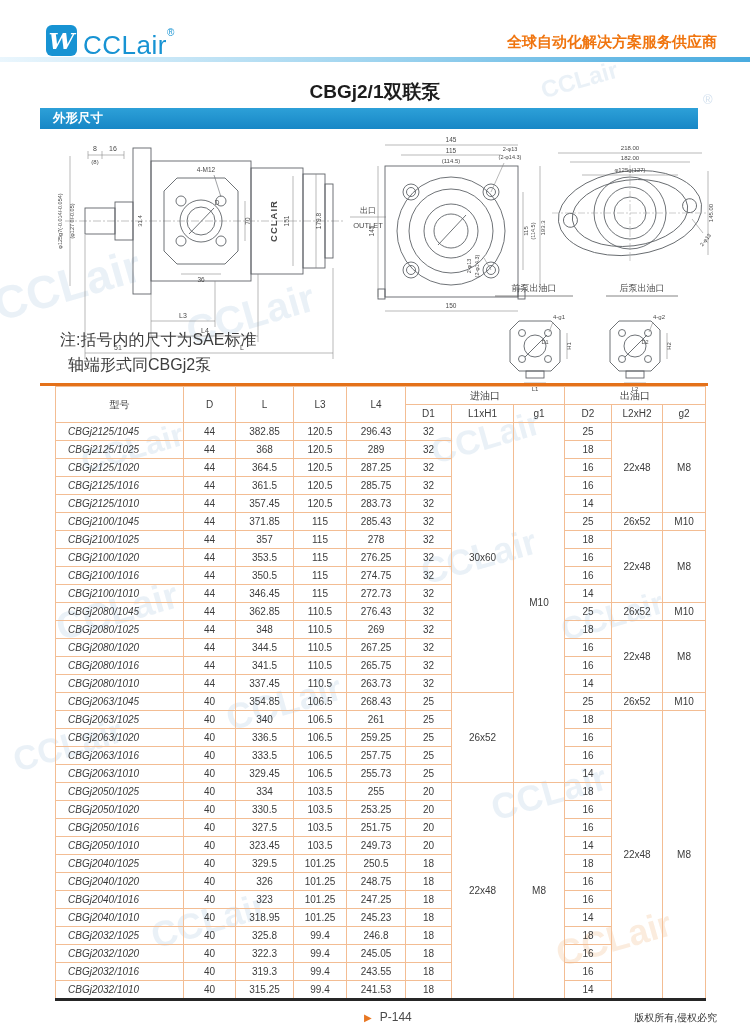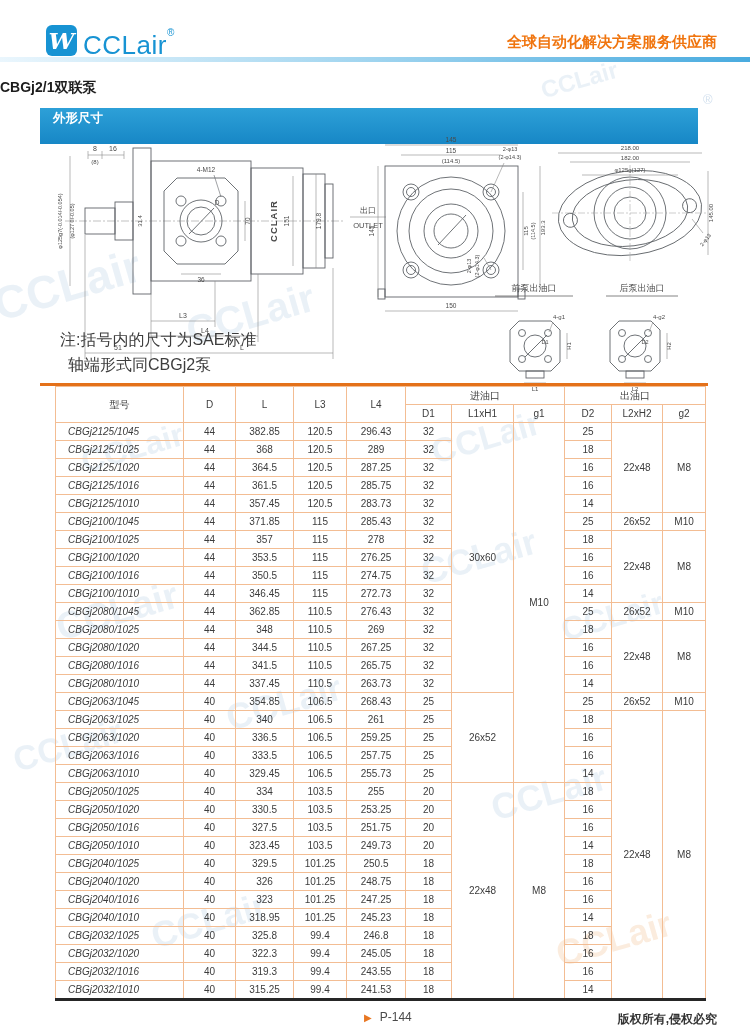--- a/index.html
+++ b/index.html
@@ -7,40 +7,40 @@
         font-family:"Liberation Sans",sans-serif;}
   
   .logo-box{position:absolute;left:46px;top:25px;width:31px;height:31px;background:#1793d3;border-radius:6px;
             color:#fff;text-align:center;line-height:31px;font-family:"DejaVu Serif",serif;
             font-style:italic;font-weight:bold;font-size:23px;}
   .brand{position:absolute;left:83px;top:27px;color:#1793d3;font-weight:normal;font-size:26px;letter-spacing:0.5px;}
   .brand sup{font-size:10px;vertical-align:18px;}
   .tagline{position:absolute;right:33px;top:33px;color:#f0750f;font-weight:bold;font-size:15px;}
   .header-line{position:absolute;left:0;top:57px;width:750px;height:5px;
                background:linear-gradient(to right,#eaf6fd,#9fd4ef,#49abdf);}
-  .title{position:absolute;left:0;top:79px;width:750px;text-align:left;
-         font-size:14px;font-weight:bold;color:#1c1c1c;}
-  .banner{position:absolute;left:40px;top:108px;width:658px;height:36px;box-sizing:border-box;
+  .title{position:absolute;left:0;top:79px;width:750px;text-align:center;
+         font-size:19px;font-weight:bold;color:#1c1c1c;}
+  .banner{position:absolute;left:40px;top:108px;width:658px;height:21px;box-sizing:border-box;
           background:linear-gradient(to bottom,#2da0d8,#1787c6);color:#ffffff;
           font-size:12.5px;font-weight:bold;line-height:20px;padding-left:13px;}
   
   .drawings{position:absolute;left:40px;top:131px;}
   svg text{font-family:"Liberation Sans",sans-serif;fill:#4a4a4a;stroke:none;}
   .note{position:absolute;left:60px;color:#3d3d3d;font-size:16px;}
   
   .rule-orange{position:absolute;left:40px;top:383px;width:668px;height:3px;background:#e4711a;}
   .dim-table{position:absolute;left:55px;top:386px;width:650px;border-collapse:collapse;table-layout:fixed;
              font-size:10px;color:#3c3c3c;border-bottom:3px solid #262626;}
   .dim-table th,.dim-table td{border:1px solid #f3bd93;text-align:center;vertical-align:middle;
              padding:0;height:17px;line-height:1;font-weight:normal;background:transparent;}
   .c-model{text-align:left !important;padding-left:12px !important;font-style:italic;}
   
   .page-num{position:absolute;left:364px;top:1010px;font-size:12px;color:#4a4a4a;}
   .page-num .tri{color:#e87722;font-size:10px;margin-right:8px;}
-  .copyright{position:absolute;right:33px;top:1011px;font-size:12px;font-weight:bold;color:#333;}
+  .copyright{position:absolute;right:33px;top:1011px;font-size:10px;font-weight:normal;color:#333;}
   
   .wm{position:absolute;color:rgba(125,165,205,0.16);font-weight:bold;transform:rotate(-16deg);
       pointer-events:none;white-space:nowrap;}
   .wm.warm{color:rgba(235,160,90,0.20);}
   .wm-reg{position:absolute;color:rgba(125,165,205,0.35);font-size:13px;pointer-events:none;}
 </style>
 </head>
 <body>
 
 <div class="page">

